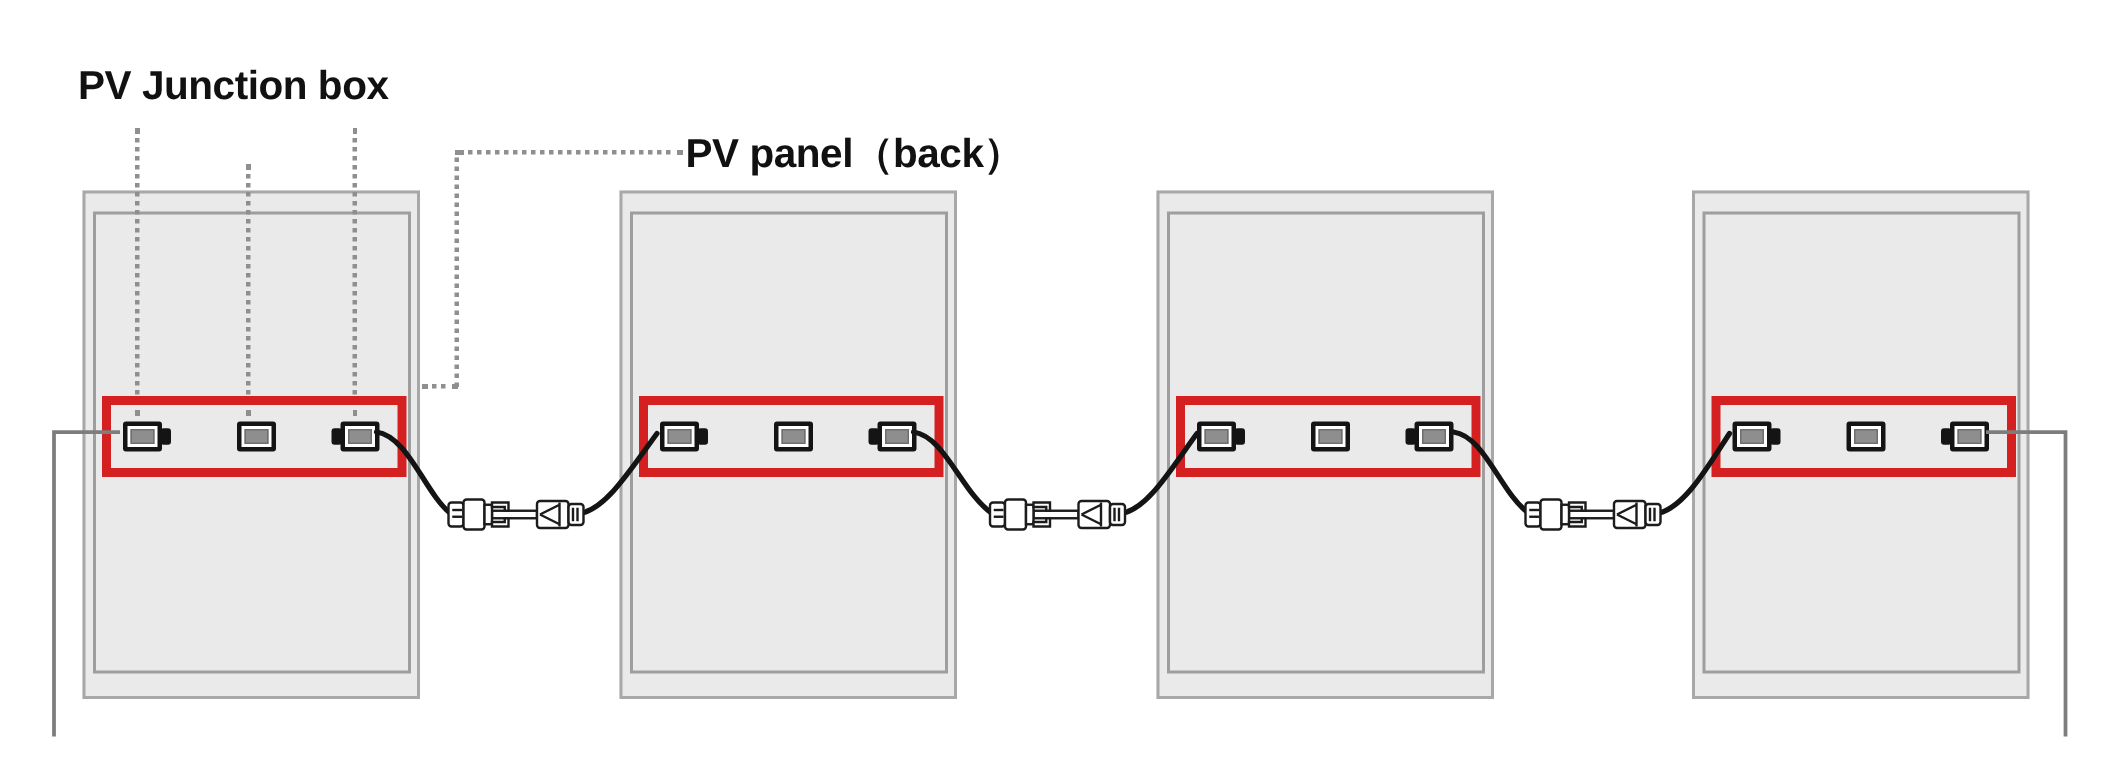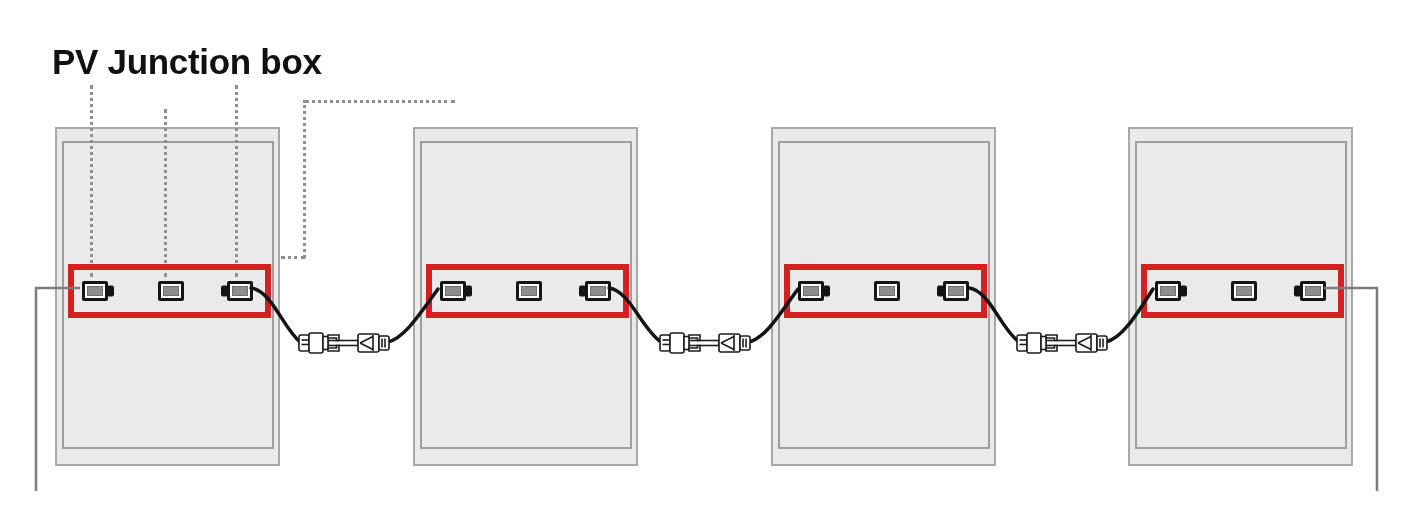--- a/index.html
+++ b/index.html
@@ -1,21 +1,21 @@
 <!DOCTYPE html>
 <html><head>
 <meta charset="utf-8">
 <style>
   html,body { margin:0; padding:0; background:#fff; }
   #stage {
     position:relative; width:1407px; height:520px; background:#ffffff;
     font-family:"Liberation Sans","DejaVu Sans",sans-serif; overflow:hidden;
   }
   .label {
-    position:absolute; font-size:35px; font-weight:700; color:#111;
+    position:absolute; font-size:27px; font-weight:700; color:#111;
     letter-spacing:-0.3px; white-space:nowrap; z-index:6;
   }
   #lbl-jb { left:52px; top:42px; }
   #lbl-pb { left:457px; top:84px; }
 
   
   .dotv { position:absolute; width:0; border-left:3px dotted #8f8f8f; z-index:2; }
   .doth { position:absolute; height:0; border-top:3px dotted #8f8f8f; z-index:2; }
   #dl1 { left:90px;  top:85px;  height:192px; }
   #dl2 { left:164px; top:109px; height:168px; }
@@ -60,20 +60,21 @@
 
   
   #overlay { position:absolute; left:0; top:0; z-index:5; pointer-events:none; }
 </style>
 </head>
 <body>
 
 <div id="stage">
 
   <div class="label" id="lbl-jb">PV Junction box</div>
+  <div class="label" id="lbl-pb">PV panel（back）</div>
 
   <div class="dotv" id="dl1"></div>
   <div class="dotv" id="dl2"></div>
   <div class="dotv" id="dl3"></div>
 
   <div class="doth" id="pl-h"></div>
   <div class="dotv" id="pl-v"></div>
   <div class="doth" id="pl-h2"></div>
 
   <div class="panel" id="panel1">

